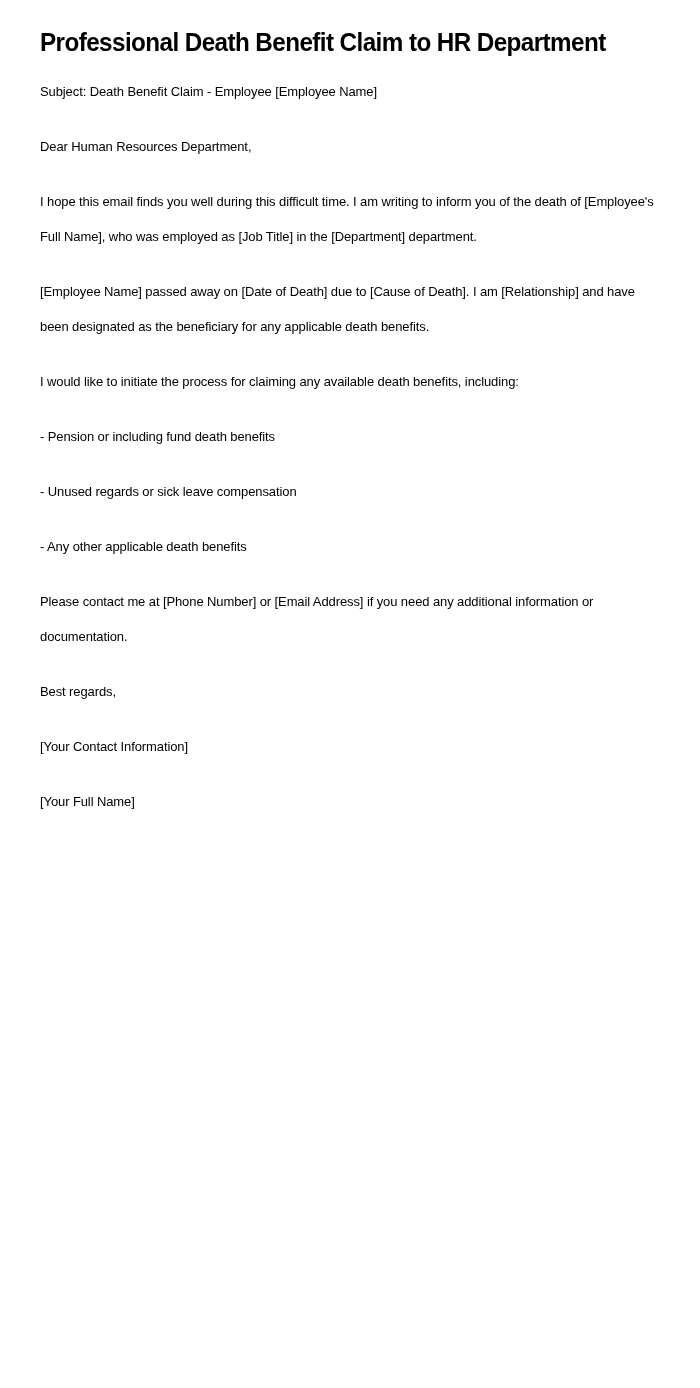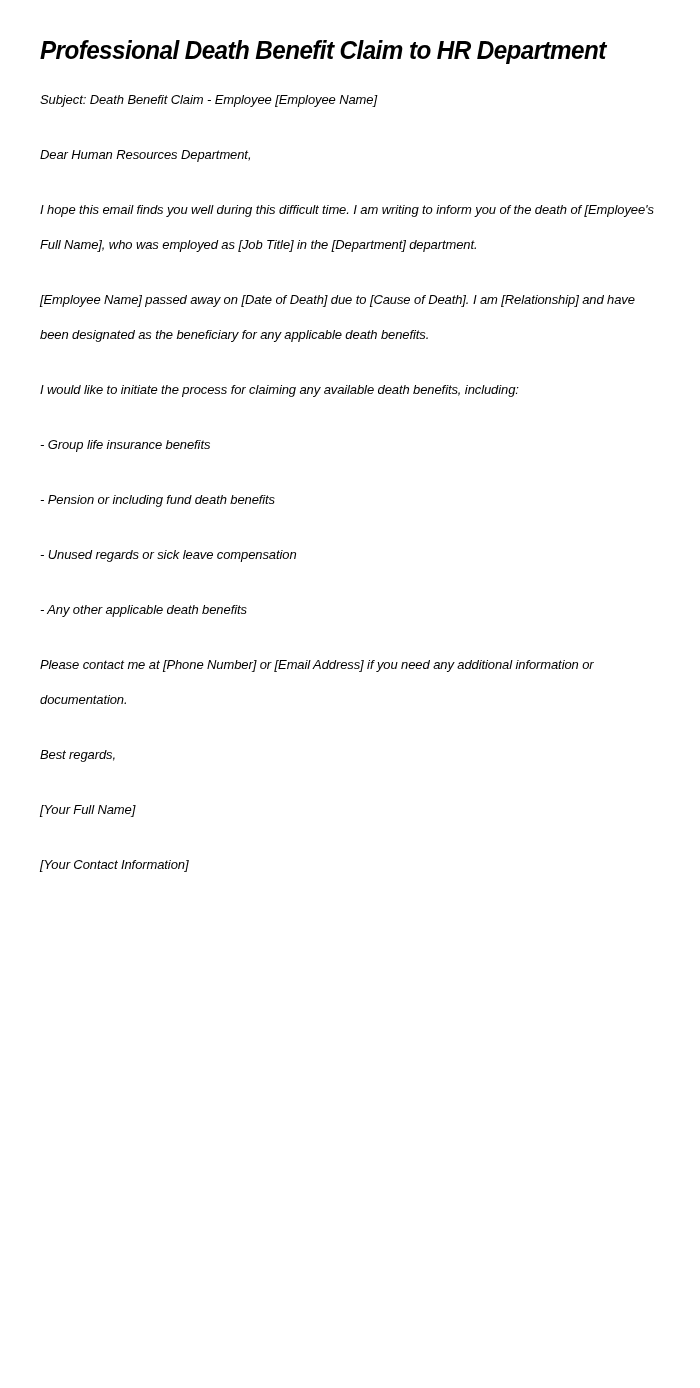--- a/index.html
+++ b/index.html
@@ -8,23 +8,22 @@
       background: #ffffff;
     }
     body {
       width: 700px;
       height: 1388px;
       overflow: hidden;
       color: #000000;
       font-family: "Liberation Sans", sans-serif;
     }
     .doc {
-      padding: 28px 40px 0 40px;
+      padding: 20px 40px 0 40px;
       width: 620px;
-      font-style: italic;
     }
     .title {
       font-family: "Liberation Sans", sans-serif;
       font-weight: bold;
       font-size: 25px;
       line-height: 44px;
       margin: 0 0 10px 0;
       letter-spacing: -0.6px;
       transform: scaleX(0.97);
       transform-origin: left;
@@ -39,21 +38,20 @@
 </head>
 <body>
 
 <div class="doc">
   <h1 class="title">Professional Death Benefit Claim to HR Department</h1>
   <p class="para">Subject: Death Benefit Claim - Employee [Employee Name]</p>
   <p class="para">Dear Human Resources Department,</p>
   <p class="para">I hope this email finds you well during this difficult time. I am writing to inform you of the death of [Employee's Full Name], who was employed as [Job Title] in the [Department] department.</p>
   <p class="para">[Employee Name] passed away on [Date of Death] due to [Cause of Death]. I am [Relationship] and have been designated as the beneficiary for any applicable death benefits.</p>
   <p class="para">I would like to initiate the process for claiming any available death benefits, including:</p>
-  <p class="para">- Group life insurance benefits</p>
   <p class="para">- Pension or including fund death benefits</p>
   <p class="para">- Unused regards or sick leave compensation</p>
   <p class="para">- Any other applicable death benefits</p>
   <p class="para">Please contact me at [Phone Number] or [Email Address] if you need any additional information or documentation.</p>
   <p class="para">Best regards,</p>
+  <p class="para">[Your Contact Information]</p>
   <p class="para">[Your Full Name]</p>
-  <p class="para">[Your Contact Information]</p>
 </div>
 
 </body></html>

